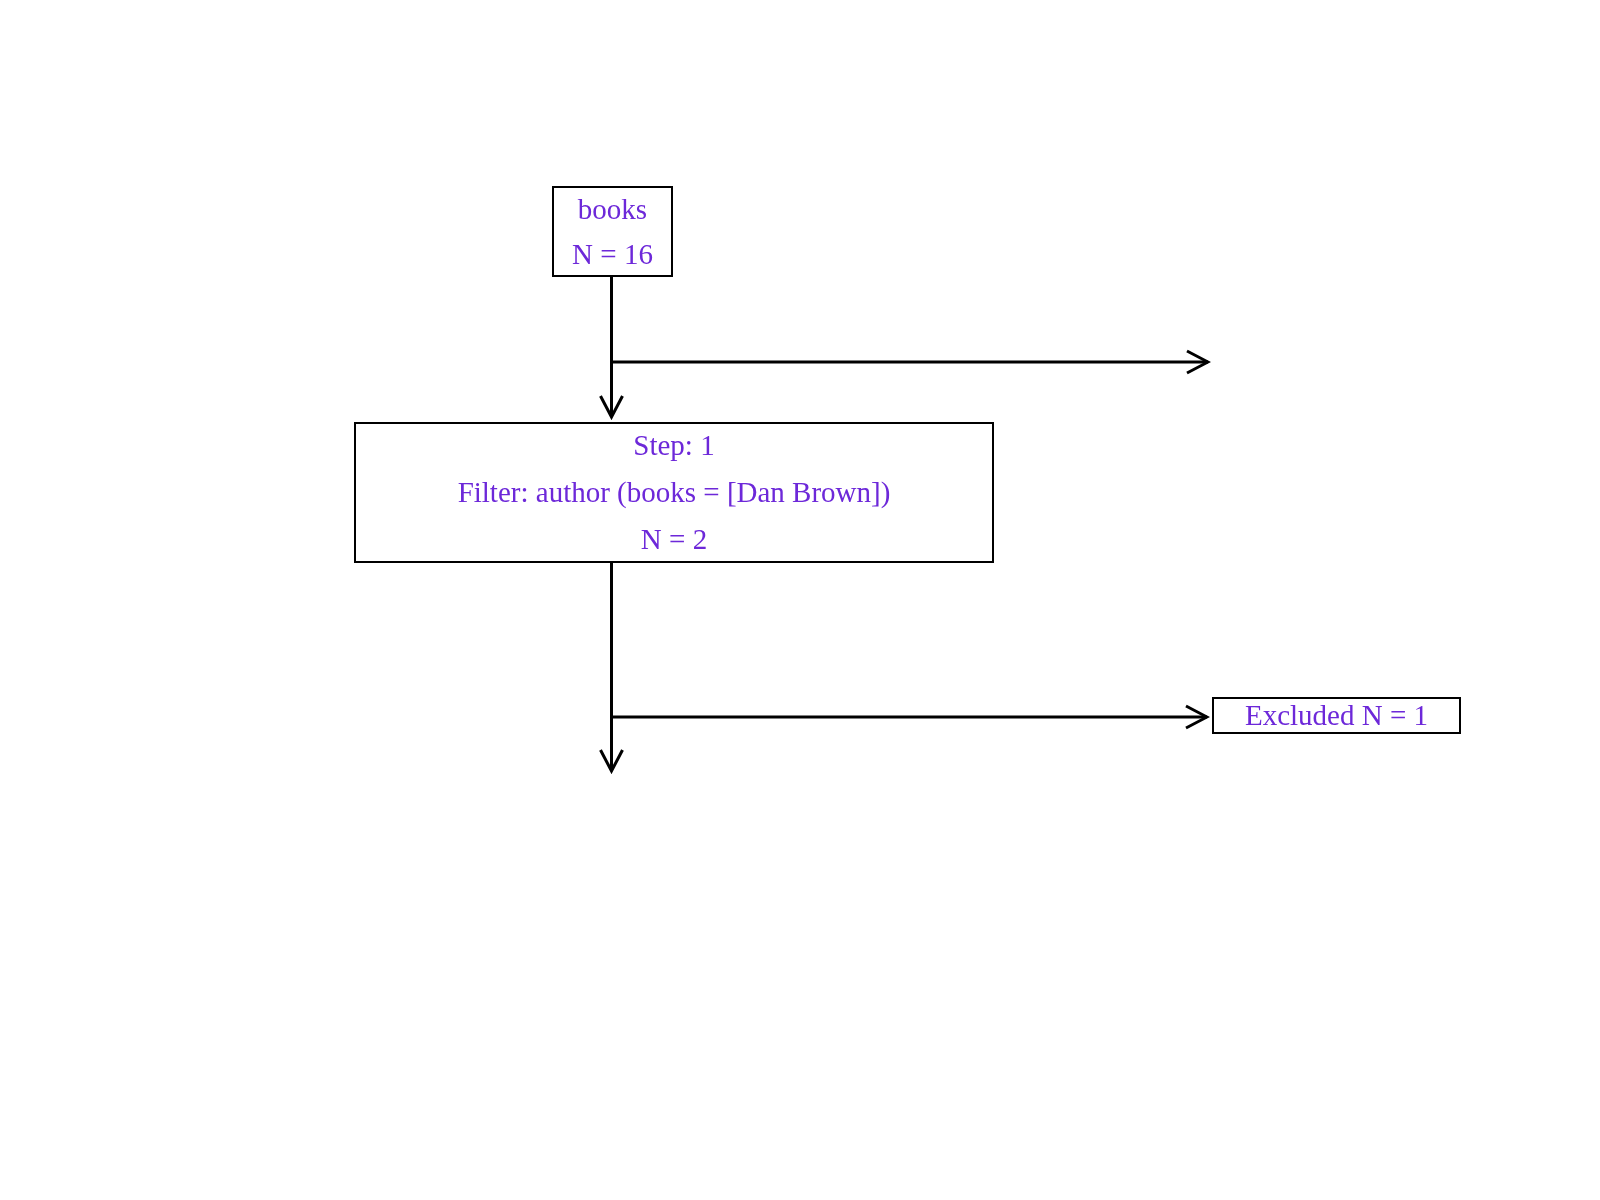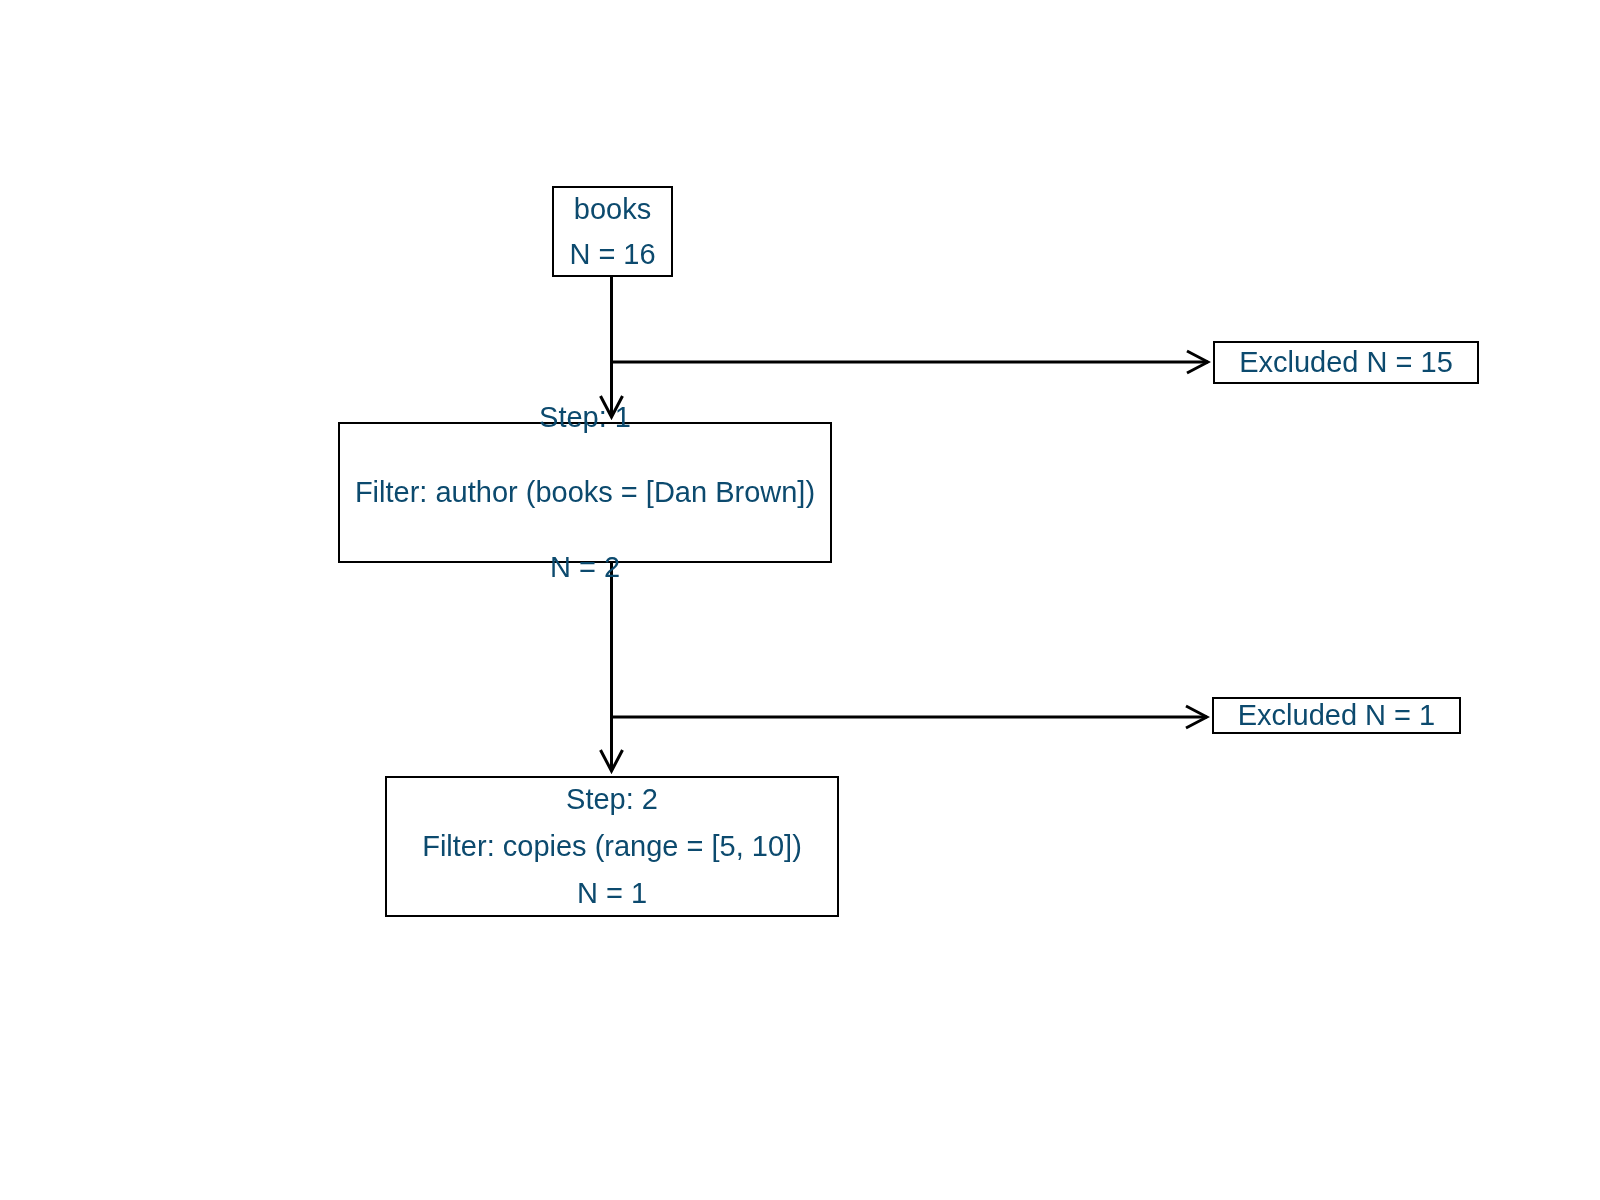--- a/index.html
+++ b/index.html
@@ -5,22 +5,22 @@
   html, body {
     margin: 0;
     padding: 0;
     background: #ffffff;
   }
   .canvas {
     position: relative;
     width: 1600px;
     height: 1200px;
     background: #ffffff;
-    font-family: Liberation Sans, sans-serif;
-    color: #0c4a6e;
+    font-family: Liberation Serif, serif;
+    color: #6d28d9;
     overflow: hidden;
   }
   .connectors {
     position: absolute;
     left: 0;
     top: 0;
     width: 1600px;
     height: 1200px;
   }
   .box {
@@ -41,26 +41,25 @@
     display: block;
   }
   .box-source {
     left: 552px;
     top: 186px;
     width: 121px;
     height: 91px;
     line-height: 45px;
   }
   .box-step1 {
-    left: 338px;
+    left: 354px;
     top: 422px;
-    width: 494px;
+    width: 640px;
     height: 141px;
     line-height: 47px;
-    gap: 28px;
   }
   .box-excluded1 {
     left: 1213px;
     top: 341px;
     width: 266px;
     height: 43px;
     line-height: 39px;
   }
   .box-step2 {
     left: 385px;
@@ -96,33 +95,25 @@
     <line x1="611.5" y1="563" x2="611.5" y2="771" stroke="#000000" stroke-width="3" marker-end="url(#arrowhead)"></line>
 
     <line x1="611.5" y1="717" x2="1207" y2="717" stroke="#000000" stroke-width="3" marker-end="url(#arrowhead)"></line>
   </svg>
 
   <div class="box box-source">
     <span class="bline">books</span>
     <span class="bline">N = 16</span>
   </div>
 
-  <div class="box box-excluded1">
-    <span class="bline">Excluded N = 15</span>
-  </div>
 
   <div class="box box-step1">
     <span class="bline">Step: 1</span>
     <span class="bline">Filter: author (books = [Dan Brown])</span>
     <span class="bline">N = 2</span>
   </div>
 
   <div class="box box-excluded2">
     <span class="bline">Excluded N = 1</span>
   </div>
 
-  <div class="box box-step2">
-    <span class="bline">Step: 2</span>
-    <span class="bline">Filter: copies (range = [5, 10])</span>
-    <span class="bline">N = 1</span>
-  </div>
 
 </div>
 
 </body></html>

